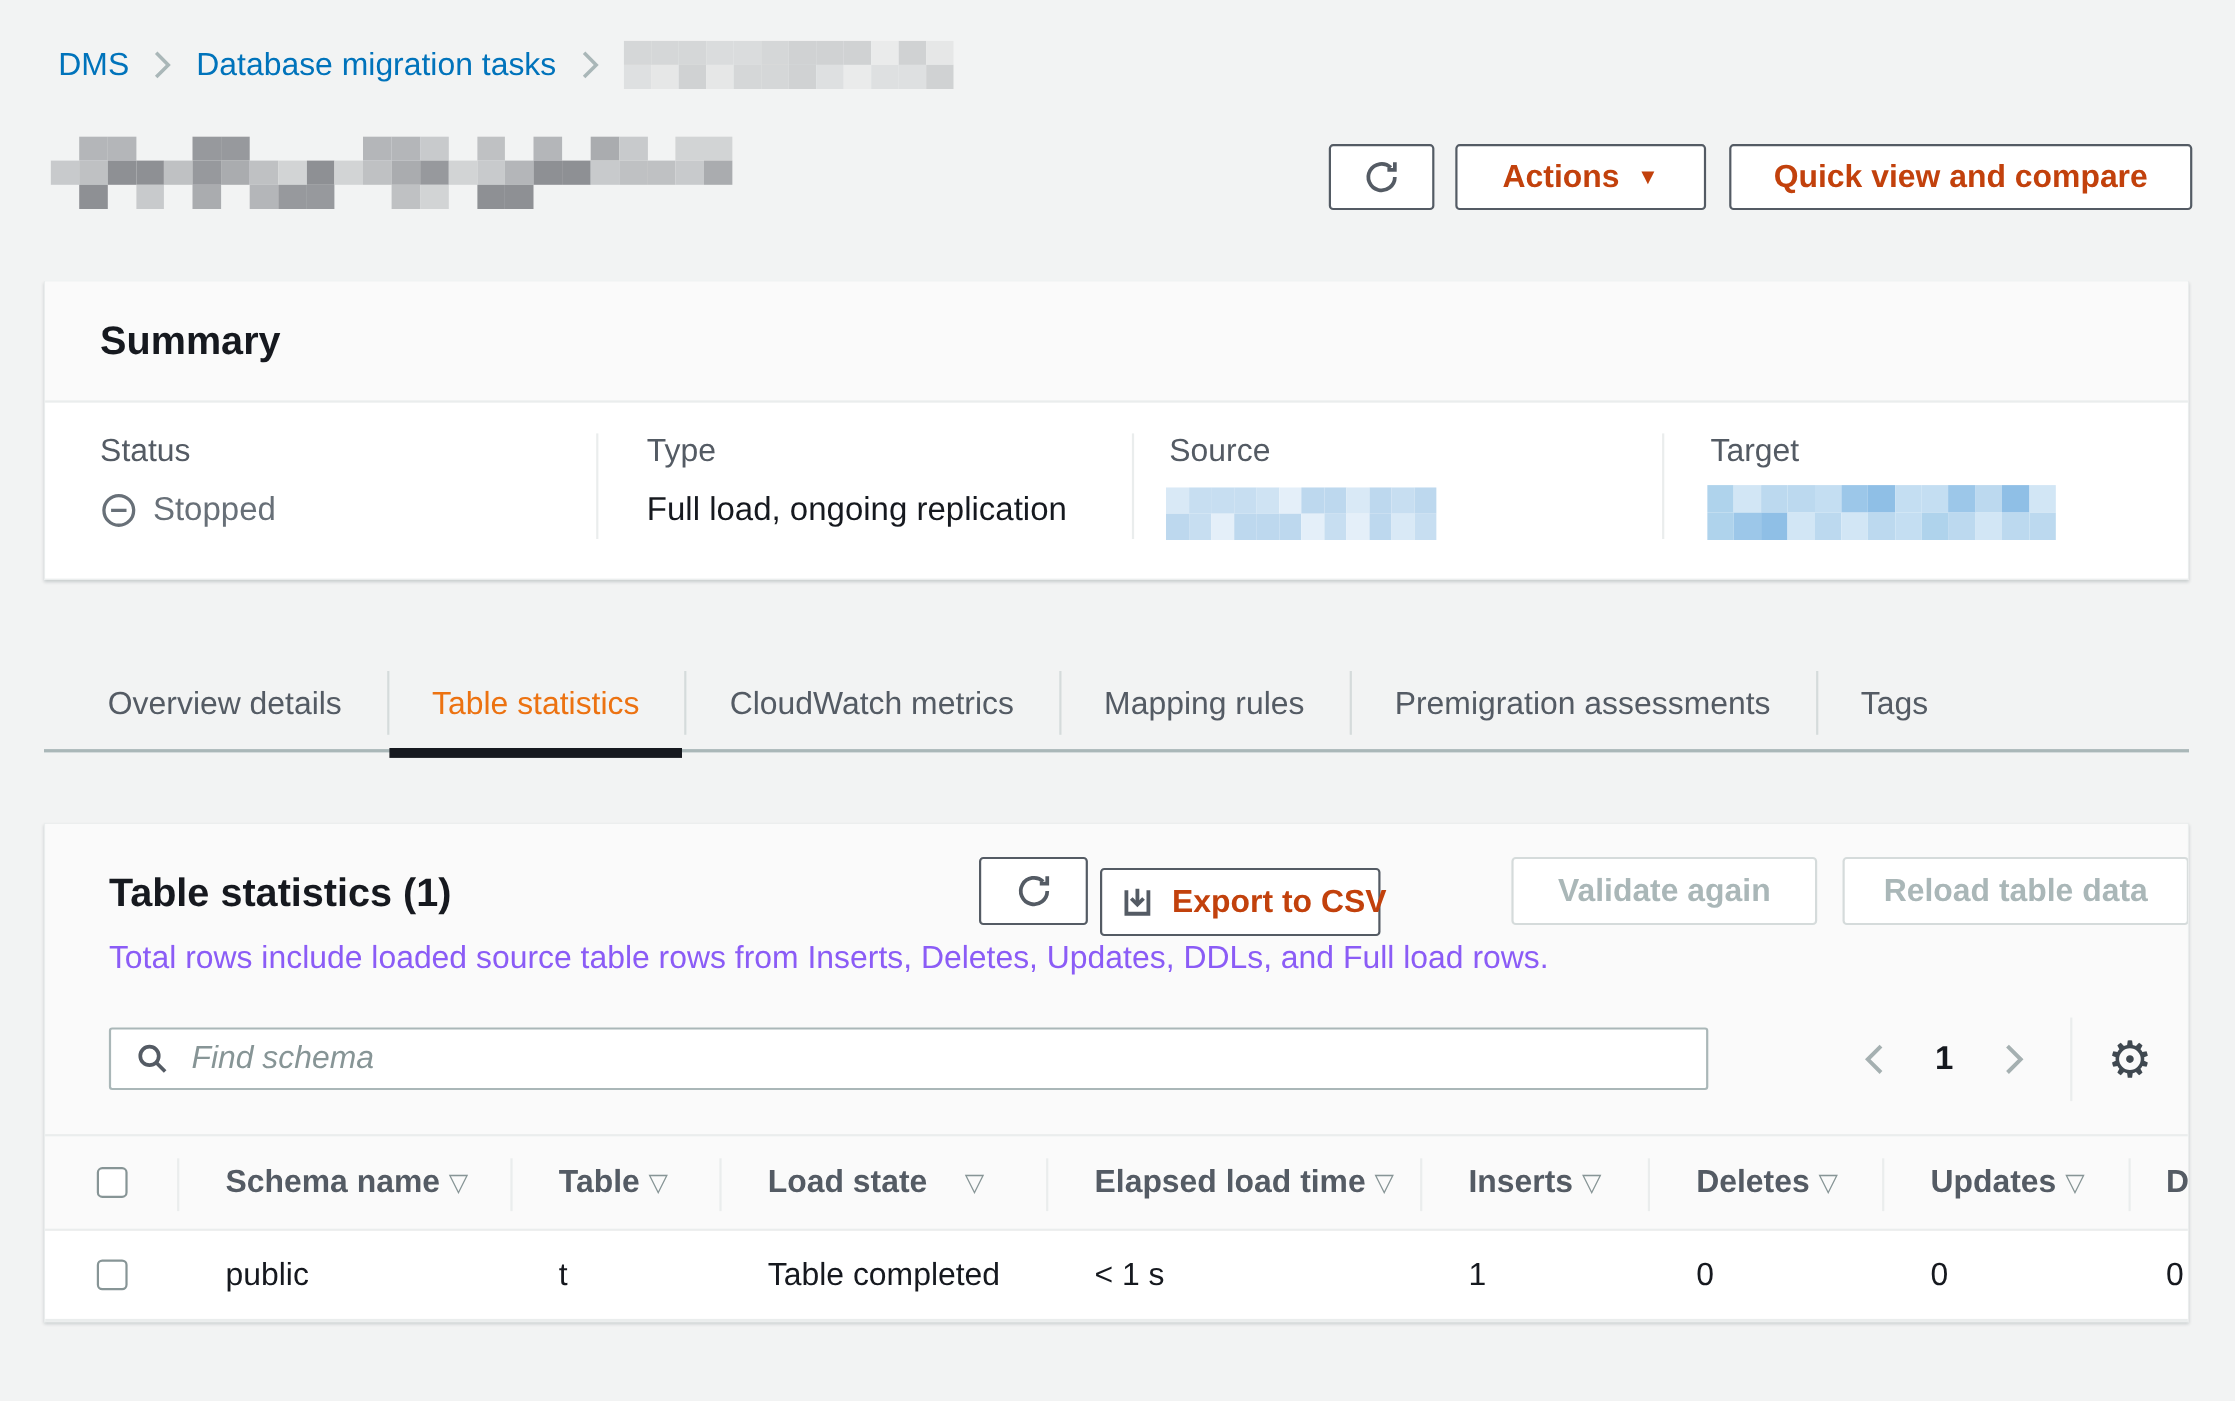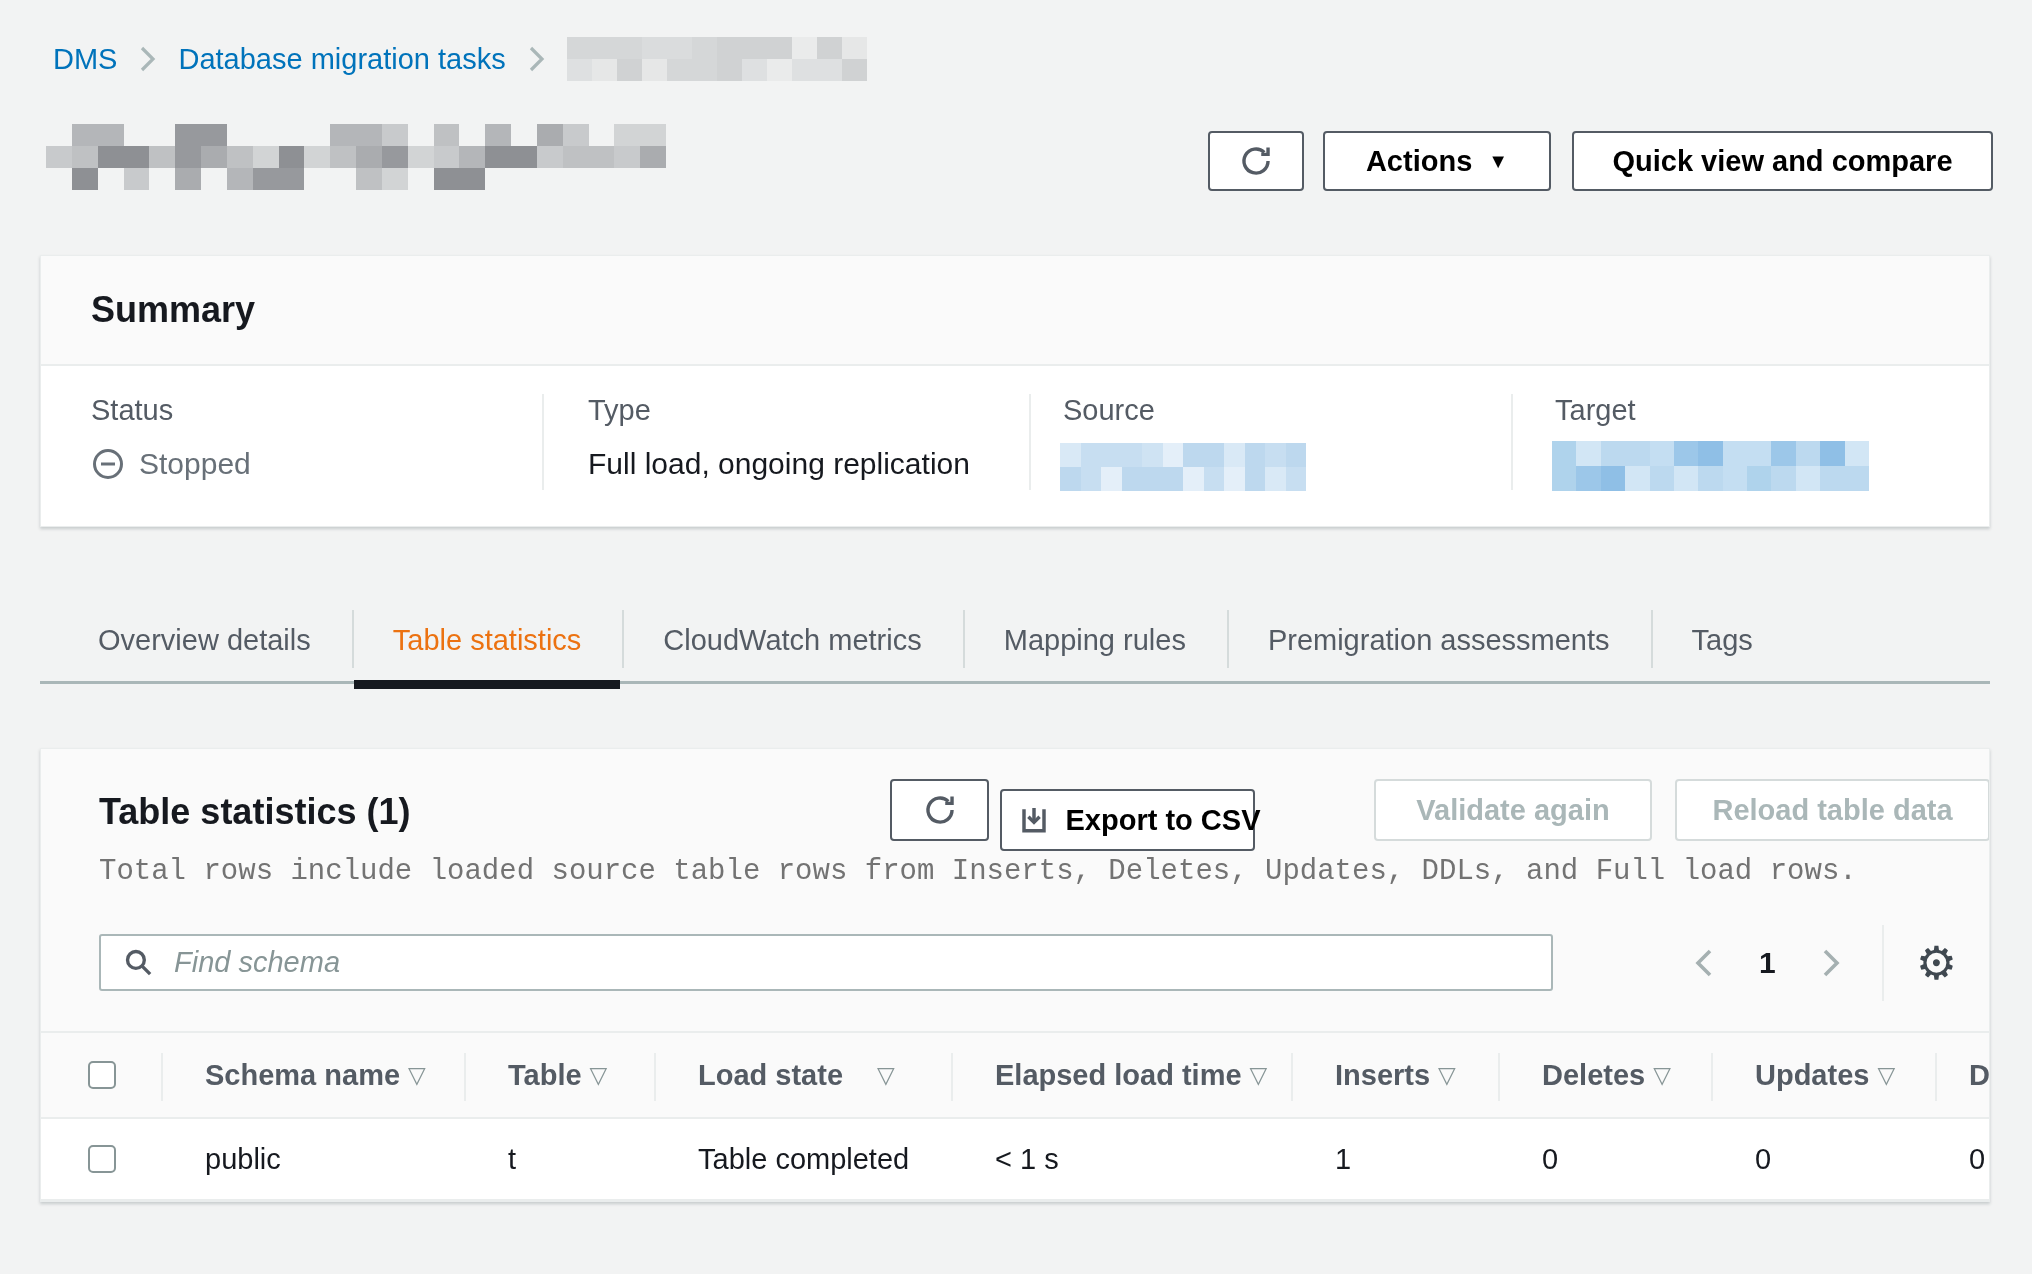--- a/index.html
+++ b/index.html
@@ -14,21 +14,21 @@
   
   .mosaic{display:grid;overflow:hidden;}
   .mosaic div{width:100%;height:100%;}
   .redact-bc{width:300px;height:44px;}
   .redact-title{position:absolute;left:46px;top:124px;width:620px;height:66px;}
   .redact-src{width:246px;height:48px;margin-top:16px;}
   .redact-tgt{width:317px;height:50px;margin-top:14px;}
 
   
   .btn{box-sizing:border-box;background:#fff;border:2px solid #545b64;border-radius:4px;
-       color:#000000;font-weight:700;font-size:29px;display:flex;align-items:center;justify-content:center;
+       color:#c2410c;font-weight:700;font-size:29px;display:flex;align-items:center;justify-content:center;
        gap:16px;cursor:pointer;font-family:inherit;white-space:nowrap;}
   .btn.disabled{border-color:#d5dbdb;color:#aab7b8;cursor:default;margin-left:44px;}
   .top-refresh{position:absolute;left:1208px;top:131px;width:96px;height:60px;}
   .top-actions{position:absolute;left:1323px;top:131px;width:228px;height:60px;}
   .top-quick{position:absolute;left:1572px;top:131px;width:421px;height:60px;}
   .caret{font-size:20px;line-height:1;}
 
   
   .card{position:absolute;background:#fff;border:1px solid #eaeded;box-sizing:border-box;
         box-shadow:0 2px 3px rgba(0,28,36,.18);}
@@ -54,21 +54,21 @@
   .tab.active{color:#ec7211;}
   .tab.active::after{content:"";position:absolute;left:2px;right:2px;bottom:-8px;height:9px;background:#16191f;}
 
   
   .stats-card{left:40px;top:748px;width:1950px;height:454px;background:#fafafa;overflow:hidden;}
   .stats-title{position:absolute;left:58px;top:42px;font-size:36px;font-weight:700;}
   .st-refresh{position:absolute;left:849px;top:30px;width:99px;height:62px;}
   .st-export{position:absolute;left:959px;top:40px;width:255px;height:62px;padding-left:29px;}
   .st-validate{position:absolute;left:1289px;top:30px;width:278px;height:62px;}
   .st-reload{position:absolute;left:1590px;top:30px;width:315px;height:62px;}
-  .stats-desc{position:absolute;left:58px;top:106px;font-size:29px;color:#737373;font-family:Liberation Mono, monospace;}
+  .stats-desc{position:absolute;left:58px;top:106px;font-size:29px;color:#8b5cf6;}
 
   .search{position:absolute;left:58px;top:185px;width:1454px;height:57px;box-sizing:border-box;
           background:#fff;border:2px solid #aab7b8;border-radius:3px;display:flex;align-items:center;
           gap:18px;padding-left:22px;}
   .search input{border:none;outline:none;flex:1;font-size:29px;font-family:inherit;background:transparent;color:#16191f;}
   .search input::placeholder{font-style:italic;color:#879596;}
 
   .pager{position:absolute;left:1650px;top:185px;height:57px;display:flex;align-items:center;}
   .pg-chev{display:flex;align-items:center;color:#a5b0b1;cursor:pointer;}
   .pg-num{font-size:30px;font-weight:700;margin:0 42px;}

